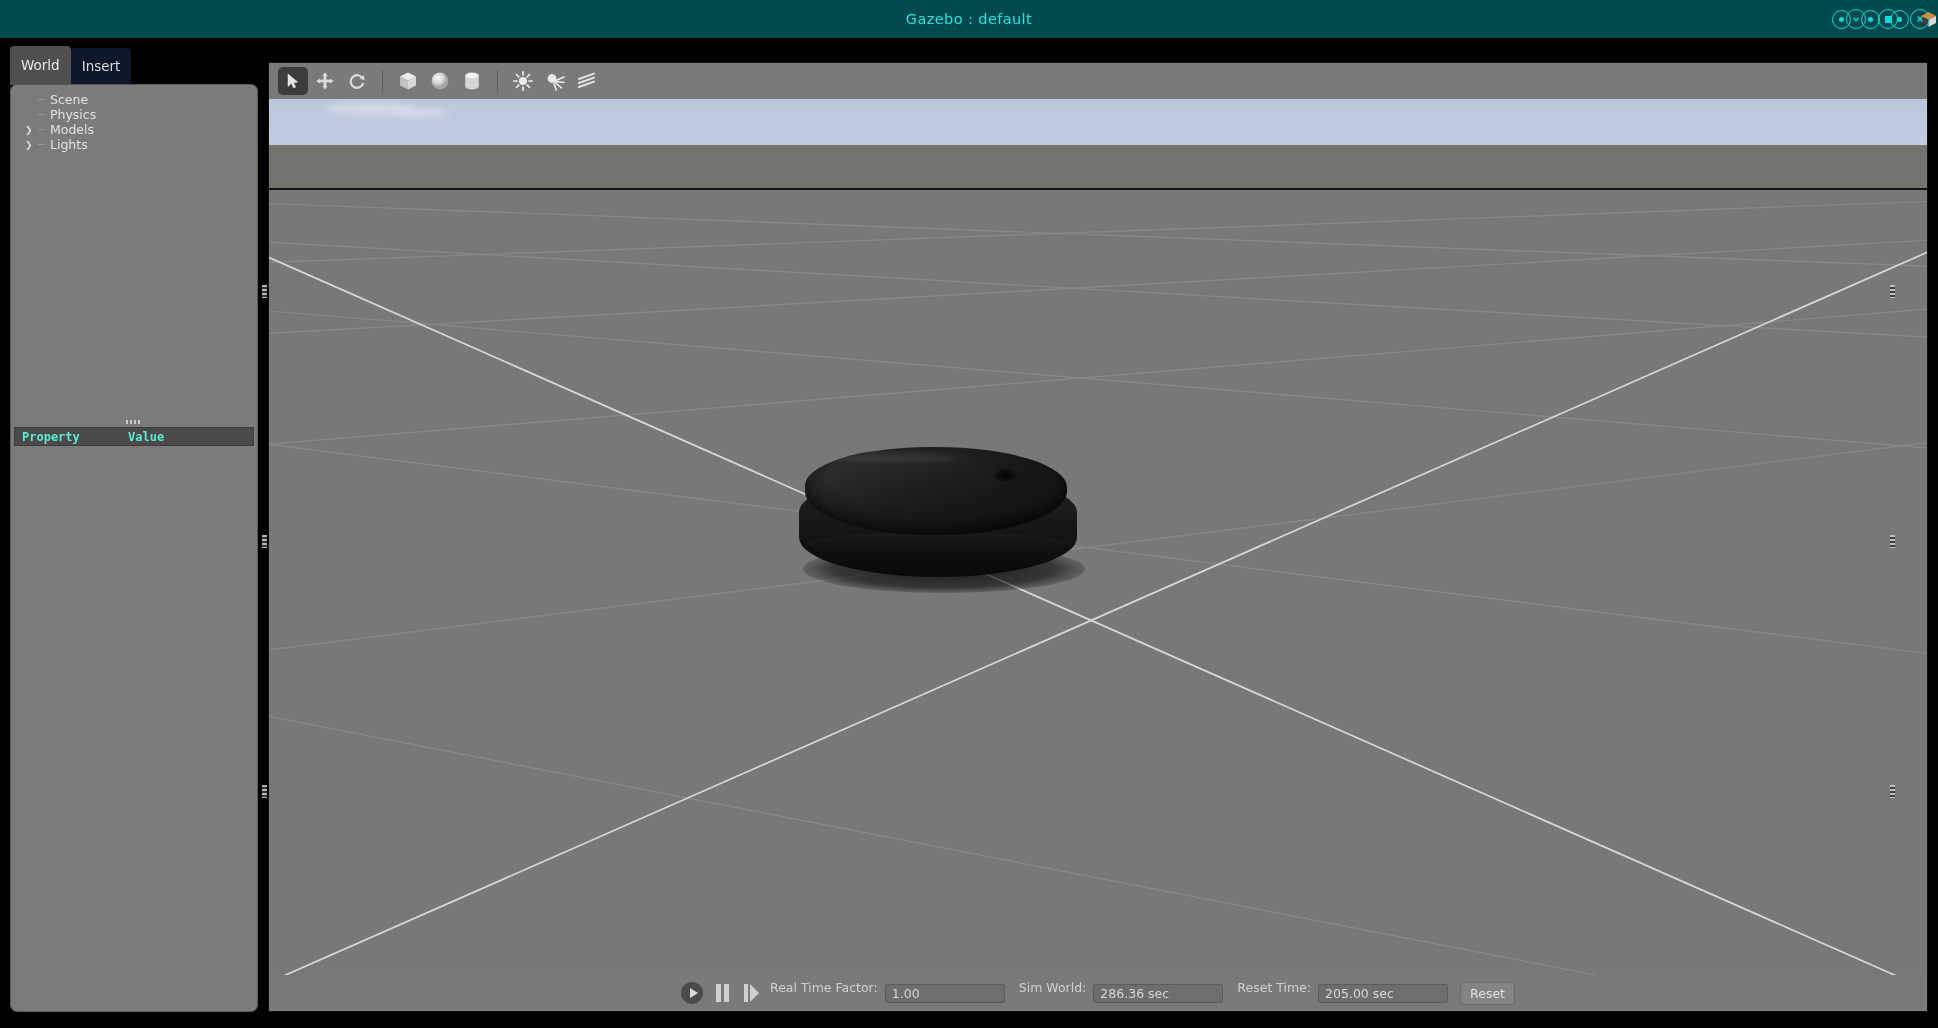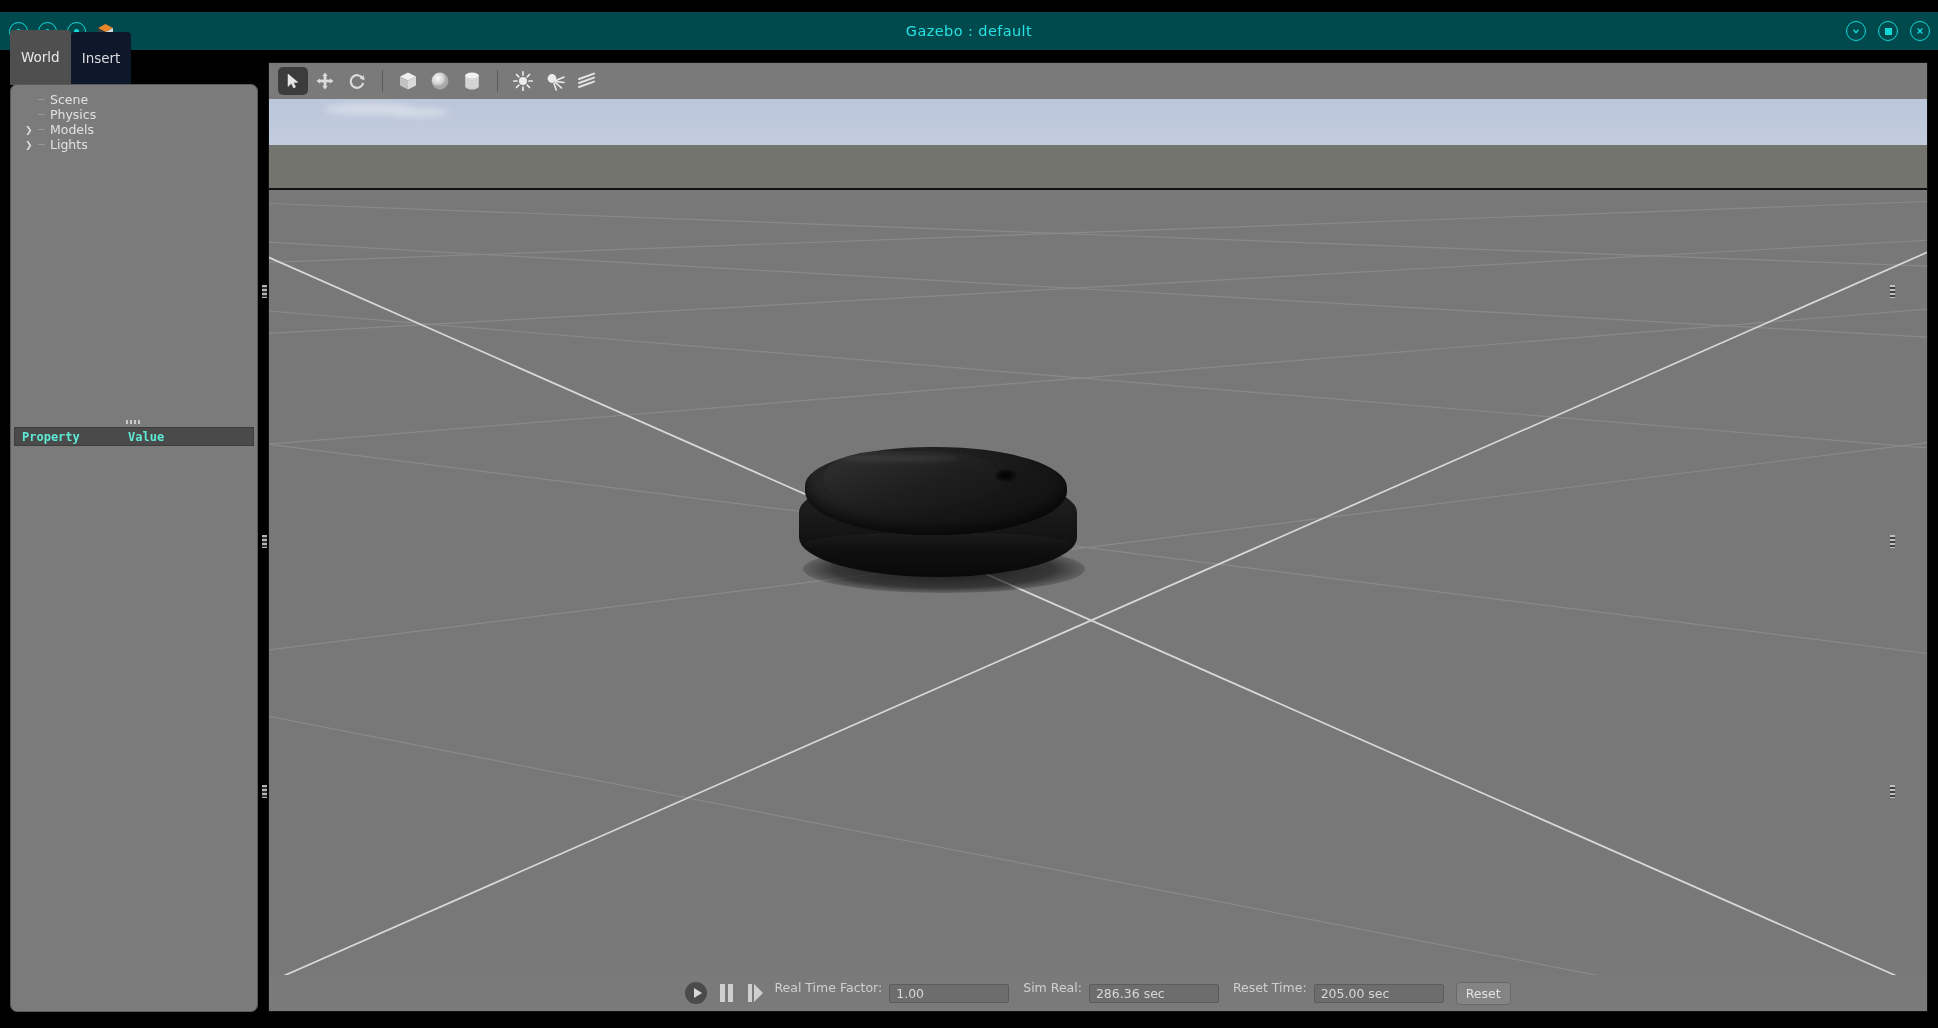--- a/index.html
+++ b/index.html
@@ -1,22 +1,22 @@
 <!DOCTYPE html>
 <html><head>
 <meta charset="utf-8">
 <style>
   html,body{margin:0;padding:0;background:#000;}
   body{width:1938px;height:1028px;overflow:hidden;font-family:"DejaVu Sans","Liberation Sans",sans-serif;}
 
   .app{position:relative;width:1938px;height:1028px;background:#000;}
 
   
-  .titlebar{position:absolute;left:0;top:12px;width:1938px;height:38px;background:#00494c;
-            display:flex;align-items:center;}
+  .titlebar{position:absolute;left:0;top:0;width:1938px;height:38px;background:#00494c;
+            display:flex;align-items:center;justify-content:flex-end;}
   .tb-left{display:flex;align-items:center;gap:10px;padding-left:9px;}
   .tb-dot{width:17px;height:17px;border-radius:50%;border:1.6px solid #12d8d8;position:relative;}
   .tb-dot::after{content:"";position:absolute;left:50%;top:50%;width:5px;height:5px;margin:-2.5px 0 0 -2.5px;
                  border-radius:50%;background:#12d8d8;}
   .tb-cube{width:19px;height:19px;position:relative;}
   .tb-title{position:absolute;left:0;right:0;text-align:center;color:#25e2e2;font-size:14.5px;
             letter-spacing:.4px;pointer-events:none;}
   .tb-right{position:absolute;right:8px;top:0;height:38px;display:flex;align-items:center;gap:12px;}
   .tb-btn{width:18px;height:18px;border-radius:50%;border:1.6px solid #12d8d8;position:relative;
           display:flex;align-items:center;justify-content:center;color:#12d8d8;font-size:11px;line-height:1;}
@@ -24,21 +24,21 @@
 
   
   .menubar{position:absolute;left:0;top:38px;width:1938px;height:24px;background:#2e3436;
            display:flex;align-items:center;padding-left:9px;box-sizing:border-box;}
   .menu-item{color:#d3d7cf;font-size:13.5px;padding:0 9px;cursor:default;}
   .menu-item u{text-decoration:underline;}
 
   
   .leftdock{position:absolute;left:10px;top:62px;width:248px;height:950px;}
   .tabs{position:absolute;left:0;top:0;height:23px;display:flex;align-items:flex-end;}
-  .tab{height:21px;line-height:21px;padding:16px 11px;font-size:13.5px;color:#d8d8d8;
+  .tab{height:21px;line-height:21px;padding:8px 11px;font-size:13.5px;color:#d8d8d8;
        border-top-left-radius:4px;border-top-right-radius:4px;}
   .tab.active{background:#4f4f4f;color:#e8e8e8;height:23px;line-height:23px;}
   .tab.inactive{background:#0f172a;color:#dcdcdc;}
   .panel{position:absolute;left:0;top:22px;width:248px;height:928px;background:#7b7b7b;
          border:1px solid #5a5a5a;border-radius:7px;box-sizing:border-box;overflow:hidden;}
   .tree{padding:7px 0 0 14px;}
   .tnode{display:flex;align-items:center;height:15px;font-size:12.5px;color:#e2e2e2;}
   .tnode .arrow{width:13px;color:#dcdcdc;font-size:9px;}
   .tnode .dash{width:12px;color:#9b9b9b;font-size:11px;}
   .tnode .lbl{white-space:nowrap;}
@@ -341,21 +341,21 @@
             <i></i>
           </div>
         <div class="sb-step">
             <i></i>
             <span class="tri"></span>
           </div>
 
         <span class="sb-lbl">Real Time Factor:</span>
         <span class="sb-field w-rtf">1.00</span>
 
-        <span class="sb-lbl">Sim Real:</span>
+        <span class="sb-lbl">Sim World:</span>
         <span class="sb-field w-sim">286.36 sec</span>
 
         <span class="sb-lbl">Reset Time:</span>
         <span class="sb-field w-real">205.00 sec</span>
 
         <span class="sb-reset">Reset</span>
       </div>
     </div>
   </div>
 

